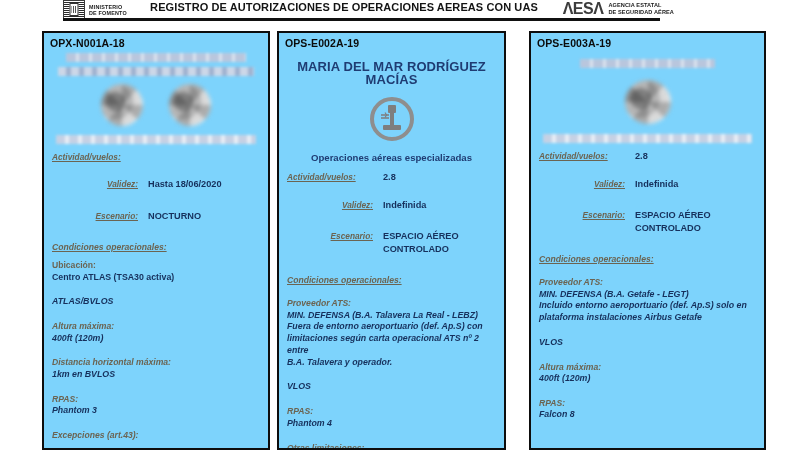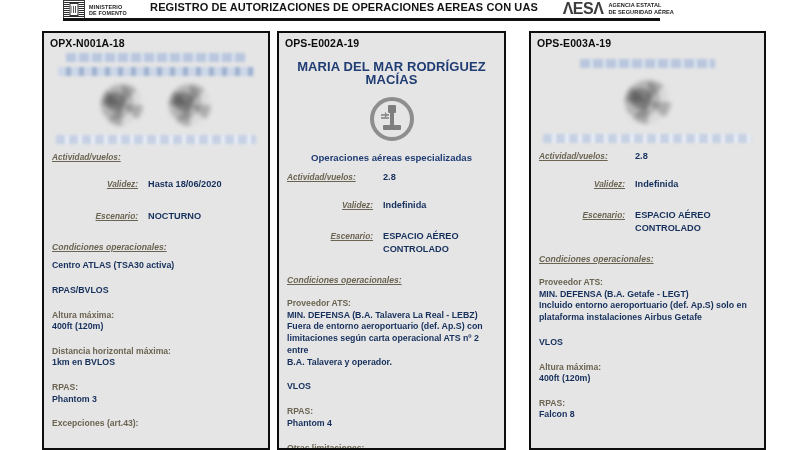--- a/index.html
+++ b/index.html
@@ -109,21 +109,21 @@
     left: 0; top: 31px;
     width: 800px; height: 419px;
   }
   .card {
     position: absolute;
     top: 0;
     width: 228px;
     height: 419px;
     border: 2px solid #0d0d0d;
     box-sizing: border-box;
-    background: #e5e5e5;
+    background: #7dd3fc;
     overflow: hidden;
     padding: 0;
   }
   .card-1 { left: 42px; }
   .card-2 { left: 277px; width: 229px; }
   .card-3 { left: 529px; width: 237px; }
 
   .card-code {
     font-size: 10.5px;
     font-weight: bold;
@@ -251,21 +251,21 @@
     line-height: 11.5px;
   }
   .blk .txt {
     font-size: 8.8px;
     font-weight: bold;
     color: #16305c;
     line-height: 11.8px;
     white-space: pre-line;
   }
   .blk.tight { margin-top: 8px; }
-  .blk.gap-lg { margin-top: 13px; }
+  .blk.gap-lg { margin-top: 13px; font-style: italic; }
 </style>
 </head>
 <body>
 
 <div class="header">
 
   <div class="hdr-left">
     <span class="coat"></span>
     <span class="min-text">
       <span>MINISTERIO</span><br>
@@ -310,24 +310,25 @@
       <span class="v">Hasta 18/06/2020</span>
     </div>
     <div class="kv esc">
       <span class="k">Escenario:</span>
       <span class="v">NOCTURNO</span>
     </div>
 
     <div class="sec-head">Condiciones operacionales:</div>
 
     <div class="blk tight">
+      <div class="lbl">Ubicación:</div>
       <div class="txt">Centro ATLAS (TSA30 activa)</div>
     </div>
     <div class="blk gap-lg">
-      <div class="txt">RPAS/BVLOS</div>
+      <div class="txt">ATLAS/BVLOS</div>
     </div>
     <div class="blk gap-lg">
       <div class="lbl">Altura máxima:</div>
       <div class="txt">400ft (120m)</div>
     </div>
     <div class="blk gap-lg">
       <div class="lbl">Distancia horizontal máxima:</div>
       <div class="txt">1km en BVLOS</div>
     </div>
     <div class="blk gap-lg">

